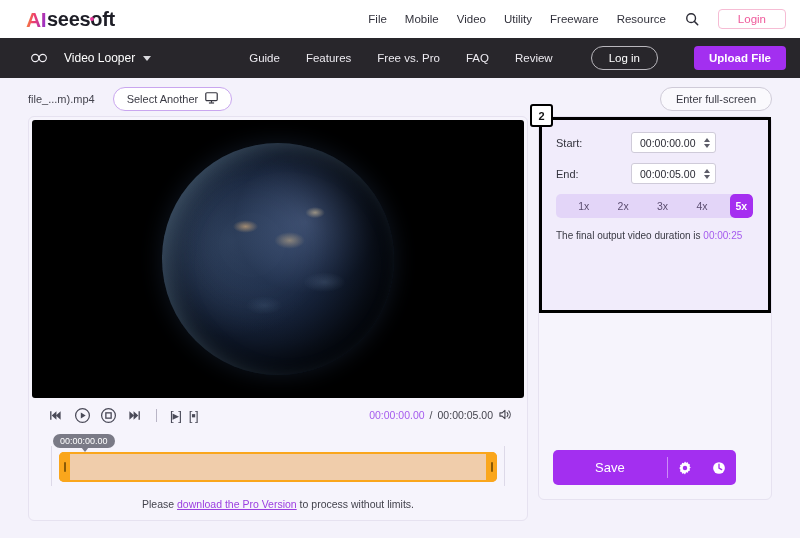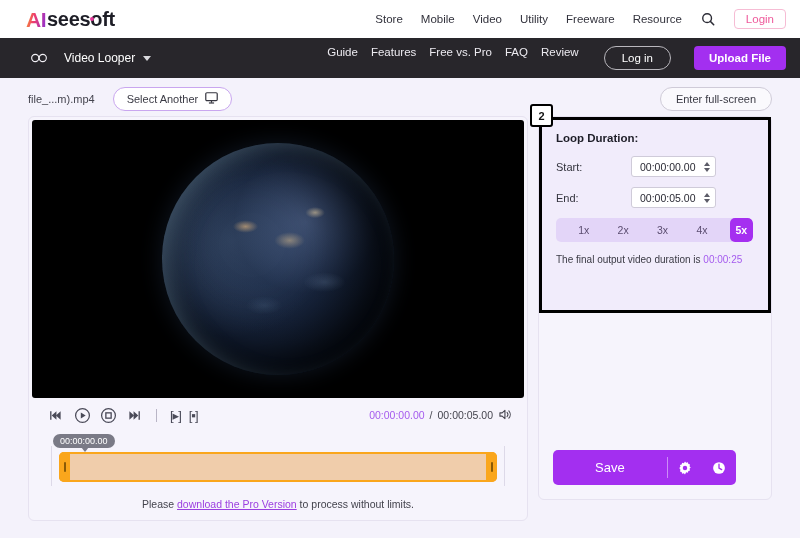--- a/index.html
+++ b/index.html
@@ -28,37 +28,37 @@
   }
   .logo-dot{
     position:absolute;width:4px;height:4px;border-radius:50%;
     background:#e5389b;left:43px;top:8px;
   }
   .topnav{margin-left:auto;display:flex;align-items:center;gap:18px;}
   .topnav a{font-size:11.5px;color:#32323c;text-decoration:none;white-space:nowrap;}
   .search-icon{display:flex;align-items:center;justify-content:center;width:16px;height:16px;}
   .login-btn{
     border:1px solid #f6bcd4;border-radius:4px;color:#ef5a9b;
-    font-size:11.5px;padding:3px 11px;background:#fff;
+    font-size:11.5px;padding:3px 19px;background:#fff;
   }
 
   
   .darknav{
     height:40px;background:#28262b;display:flex;align-items:center;
     padding:0 14px 0 30px;box-sizing:border-box;
   }
   .loop-icon{width:18px;height:18px;display:flex;align-items:center;justify-content:center;}
   .product{
     color:#fff;font-size:12px;margin-left:16px;display:flex;align-items:center;gap:8px;
   }
   .caret{
     width:0;height:0;border-left:4.5px solid transparent;border-right:4.5px solid transparent;
     border-top:5px solid #d9d9dd;
   }
-  .darknav-links{margin-left:auto;display:flex;gap:13px;}
+  .darknav-links{margin-left:auto;display:flex;align-items:center;gap:26px;}
   .darknav-links a{color:#eceaf0;font-size:11.5px;text-decoration:none;white-space:nowrap;}
   .btn-login{
     border:1px solid #b9b7bd;border-radius:12px;color:#fff;background:transparent;
     font-size:11.5px;padding:5px 17px;margin-left:12px;
   }
   .btn-upload{
     border:none;border-radius:4px;color:#fff;background:#a32ff0;
     font-size:11.5px;font-weight:600;padding:6px 15px;margin-left:10px;
   }
 
@@ -199,21 +199,21 @@
 
   <div class="topbar">
     <div class="logo">
       <span class="logo-ai">AI</span>
       <span class="logo-rest">
         <span>seesoft</span>
         <span class="logo-dot"></span>
       </span>
     </div>
     <div class="topnav">
-      <a href="#">Store</a>
+      <a href="#">File</a>
       <a href="#">Mobile</a>
       <a href="#">Video</a>
       <a href="#">Utility</a>
       <a href="#">Freeware</a>
       <a href="#">Resource</a>
       <span class="search-icon">
         <svg width="14" height="14" viewBox="0 0 16 16">
             <circle cx="7" cy="7" r="5" fill="none" stroke="#2c2c36" stroke-width="1.6"></circle>
             <line x1="10.6" y1="10.6" x2="14.5" y2="14.5" stroke="#2c2c36" stroke-width="1.8" stroke-linecap="round"></line>
           </svg>
@@ -332,21 +332,20 @@
         <span>Please </span><a href="#">download the Pro Version</a><span> to process without limits.</span>
       </div>
     </div>
 
     <div class="right-col">
       <div class="right-card">
 
         <div class="settings-box">
           <div class="badge">2</div>
 
-          <div class="sec-title">Loop Duration:</div>
 
           <div class="field-row">
             <span class="field-label">Start:</span>
             <div class="spin">
               <span class="spin-val">00:00:00.00</span>
               <span class="spin-arrows">
                 <span class="sa-up"></span>
                 <span class="sa-dn"></span>
               </span>
             </div>

